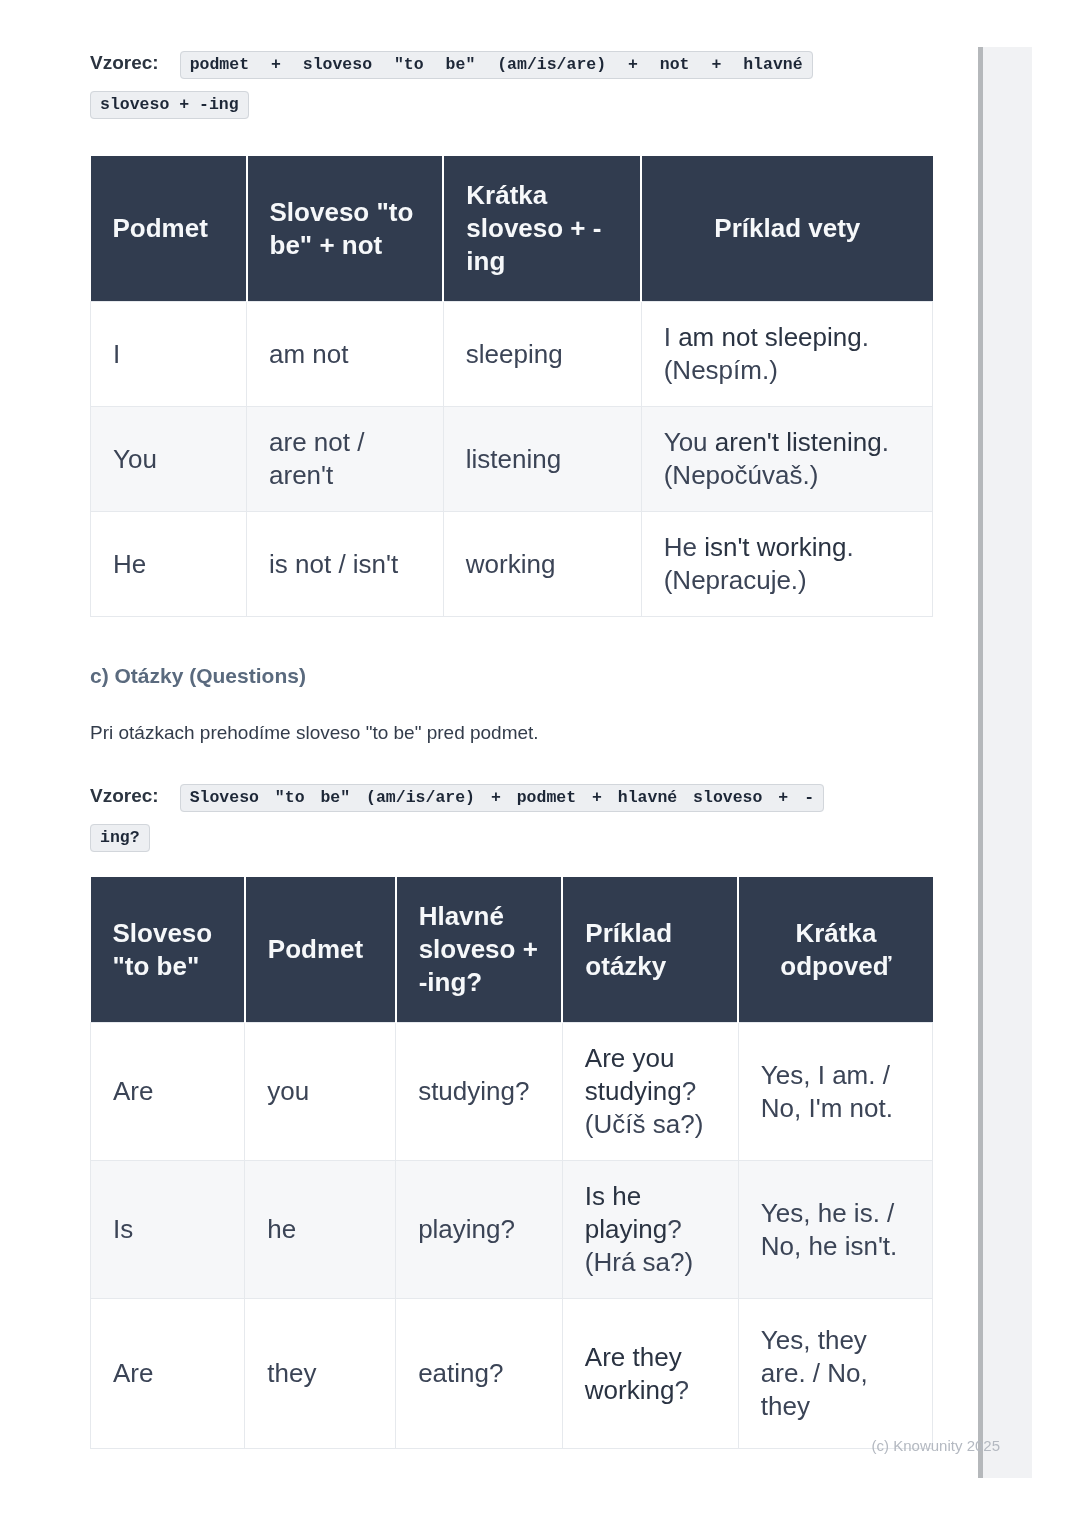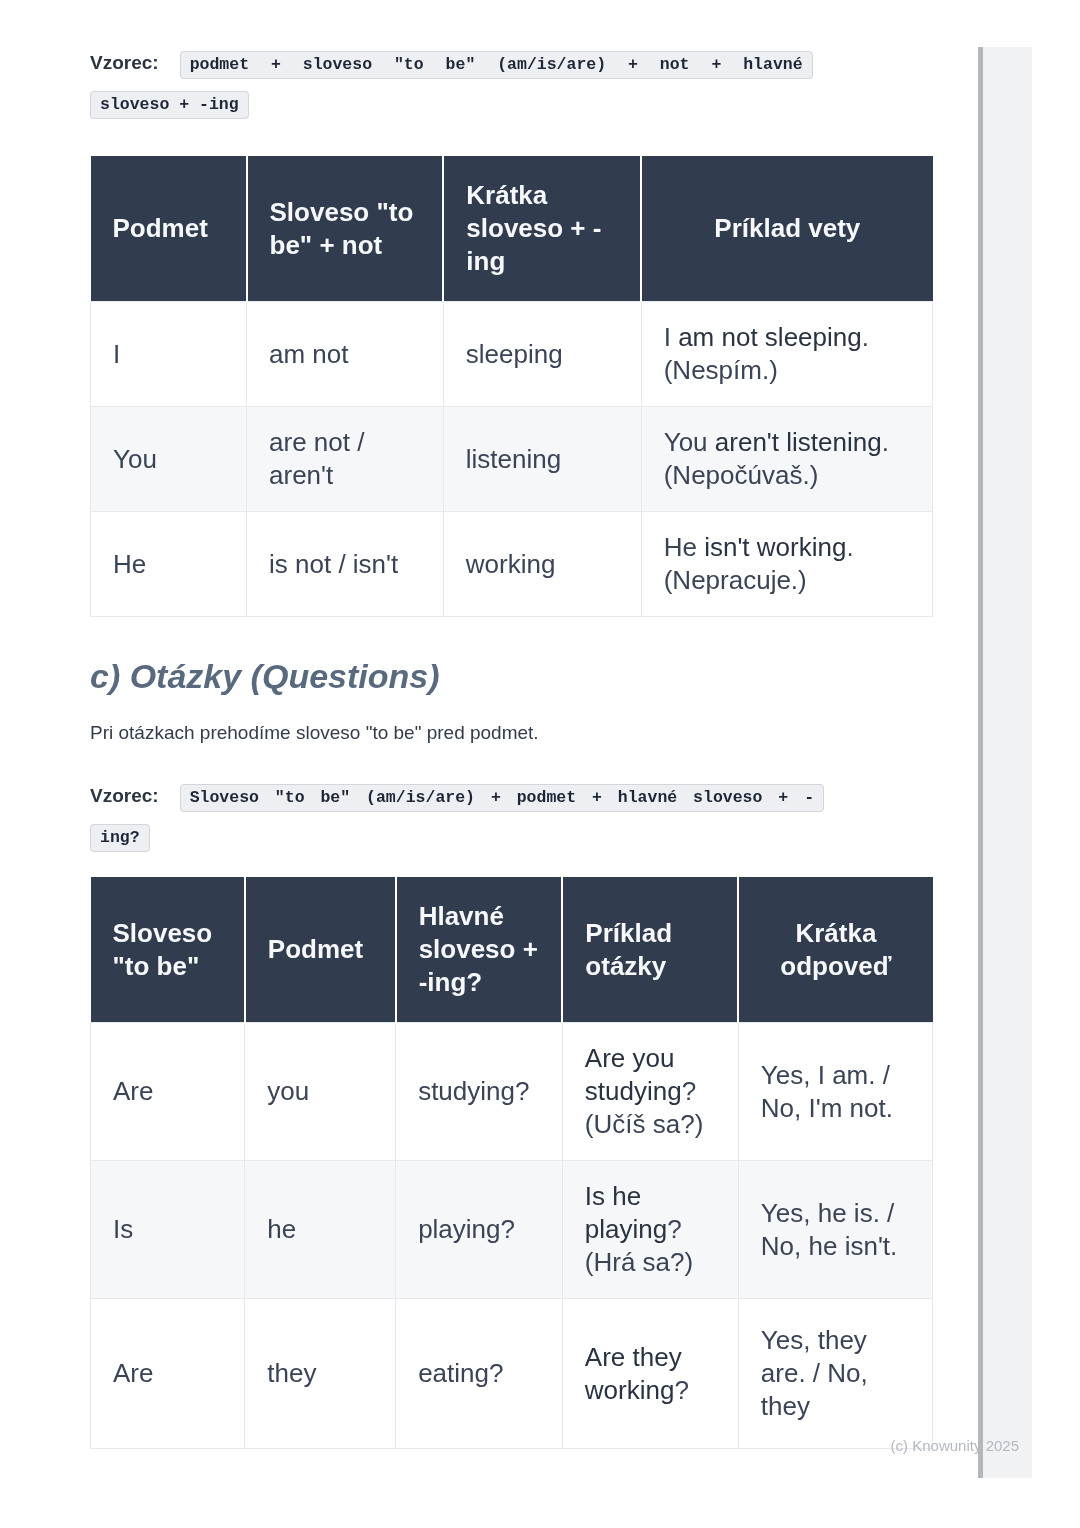--- a/index.html
+++ b/index.html
@@ -39,31 +39,31 @@
   th:last-child { border-right: none; text-align: center; }
   td {
     padding: 19px 22px; line-height: 33px; vertical-align: middle;
     border: 1px solid #e6e9ed; color: #3b4456; background: transparent;
   }
   tbody tr:nth-child(even) { background: #f6f7f9; }
   td b { font-weight: normal; color: #2a3342; }
   .question-table tr.row-clipped td { height: 150px; }
 
   
-  .section-heading { margin: 42px 0 0; font-size: 34px; font-weight: bold; color: #5a6a7e; line-height: 34px; font-style: italic; }
+  .section-heading { margin: 42px 0 0; font-size: 21px; font-weight: bold; color: #5a6a7e; line-height: 34px; }
   .intro { margin: 23px 0 0; font-size: 19px; color: #333c4b; line-height: 33px; }
 
   
   .scroll-track {
     position: absolute; left: 978px; top: 47px; width: 54px; height: 1431px;
     background: #f1f2f4; border-left: 5px solid #b5b8bb; z-index: 2;
   }
 
   
-  .watermark { position: absolute; top: 1437px; right: 61px; font-size: 15px; color: #b4b9c1; z-index: 3; }
+  .watermark { position: absolute; top: 1437px; right: 80px; font-size: 15px; color: #b4b9c1; z-index: 3; }
 
   
   .bottom-mask { position: absolute; left: 0; top: 1478px; width: 1080px; height: 50px; background: #ffffff; z-index: 2; }
 </style>
 </head>
 <body>
 
 <div class="content">
 
   <p class="formula formula-1">

